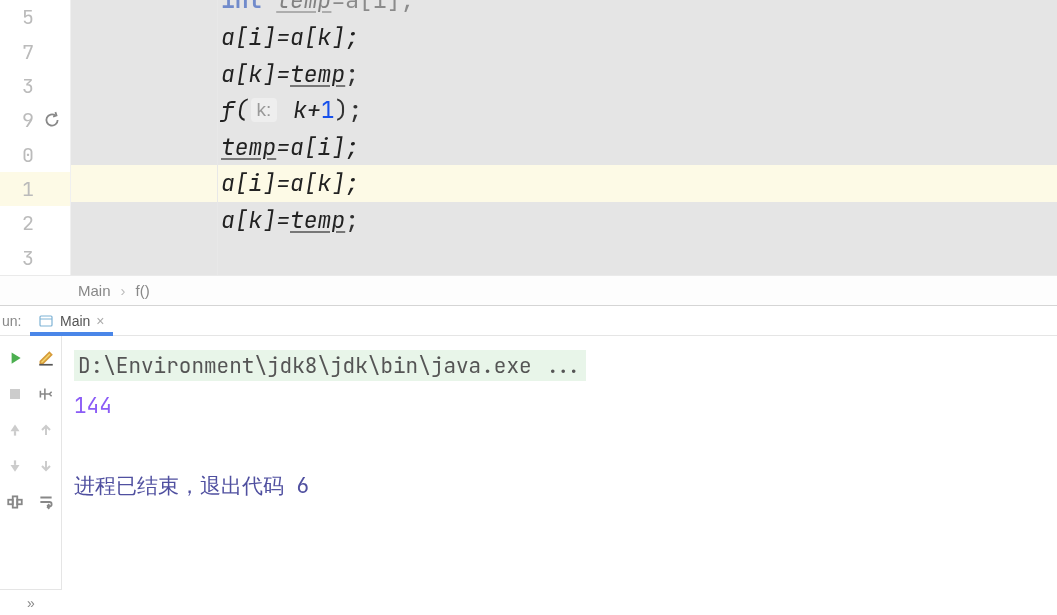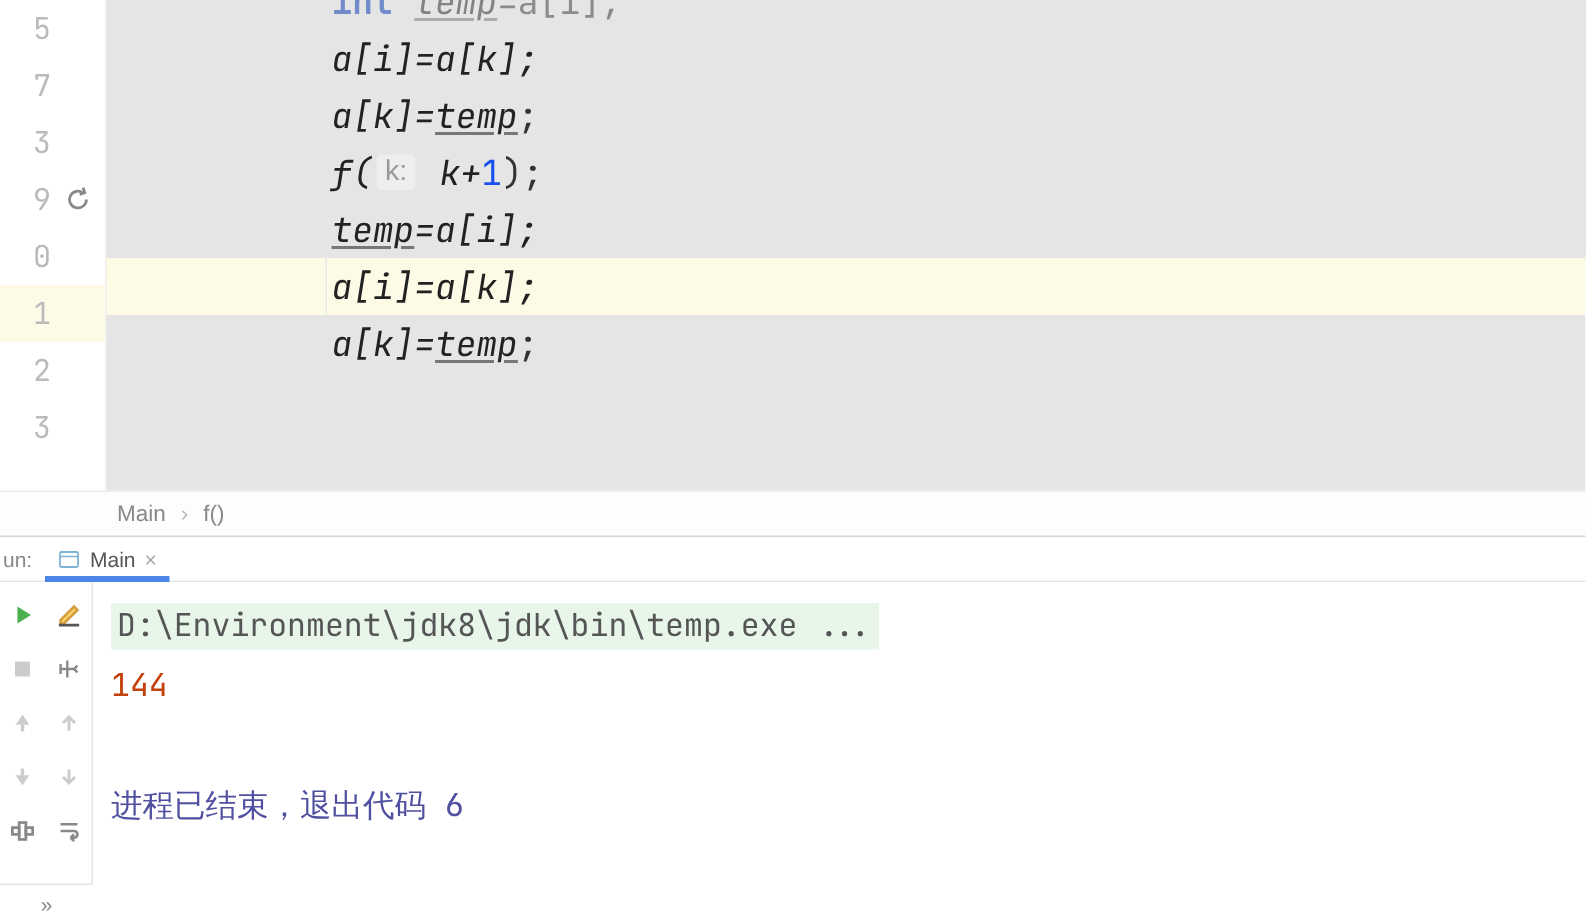--- a/index.html
+++ b/index.html
@@ -106,21 +106,21 @@
       padding-left: 78px;
       color: #888;
       font-size: 15px;
       gap: 10px;
       background: #fdfdfd;
     }
     .breadcrumb-sep {
       color: #bbb;
     }
     .run-panel {
-      height: 258px;
+      height: 310px;
       border-top: 1px solid #d5d5d5;
       display: flex;
       flex-direction: column;
       background: #ffffff;
     }
     .run-header {
       height: 30px;
       display: flex;
       align-items: center;
       border-bottom: 1px solid #e5e5e5;
@@ -195,21 +195,21 @@
       font-size: 21px;
       line-height: 1.9;
     }
     .console-cmd {
       background: #e8f5e9;
       display: inline;
       padding: 2px 4px;
       color: #555;
     }
     .console-out {
-      color: #c2410c;
+      color: #8b5cf6;
     }
     .console-exit {
       color: #5050a0;
     }
     .expand-btn {
       width: 62px;
       height: 26px;
       display: flex;
       align-items: center;
       justify-content: center;
@@ -351,20 +351,20 @@
         </span>
         <span class="toolbar-btn">
           <svg viewBox="0 0 16 16" width="18" height="18" fill="none" stroke="#888" stroke-width="1.6">
               <path d="M3 4h10M3 8h8a2 2 0 010 4H9m0 0l2-2m-2 2l2 2"></path>
             </svg>
         </span>
       </div>
       <div style="flex:1"></div>
     </div>
     <div class="console">
-      <div><span class="console-cmd">D:\Environment\jdk8\jdk\bin\temp.exe ...</span></div>
+      <div><span class="console-cmd">D:\Environment\jdk8\jdk\bin\java.exe ...</span></div>
       <div class="console-out">144</div>
       <div>&nbsp;</div>
       <div class="console-exit">进程已结束，退出代码 6</div>
     </div>
   </div>
   <div class="expand-btn">»</div>
 </div>
 
 </body></html>

